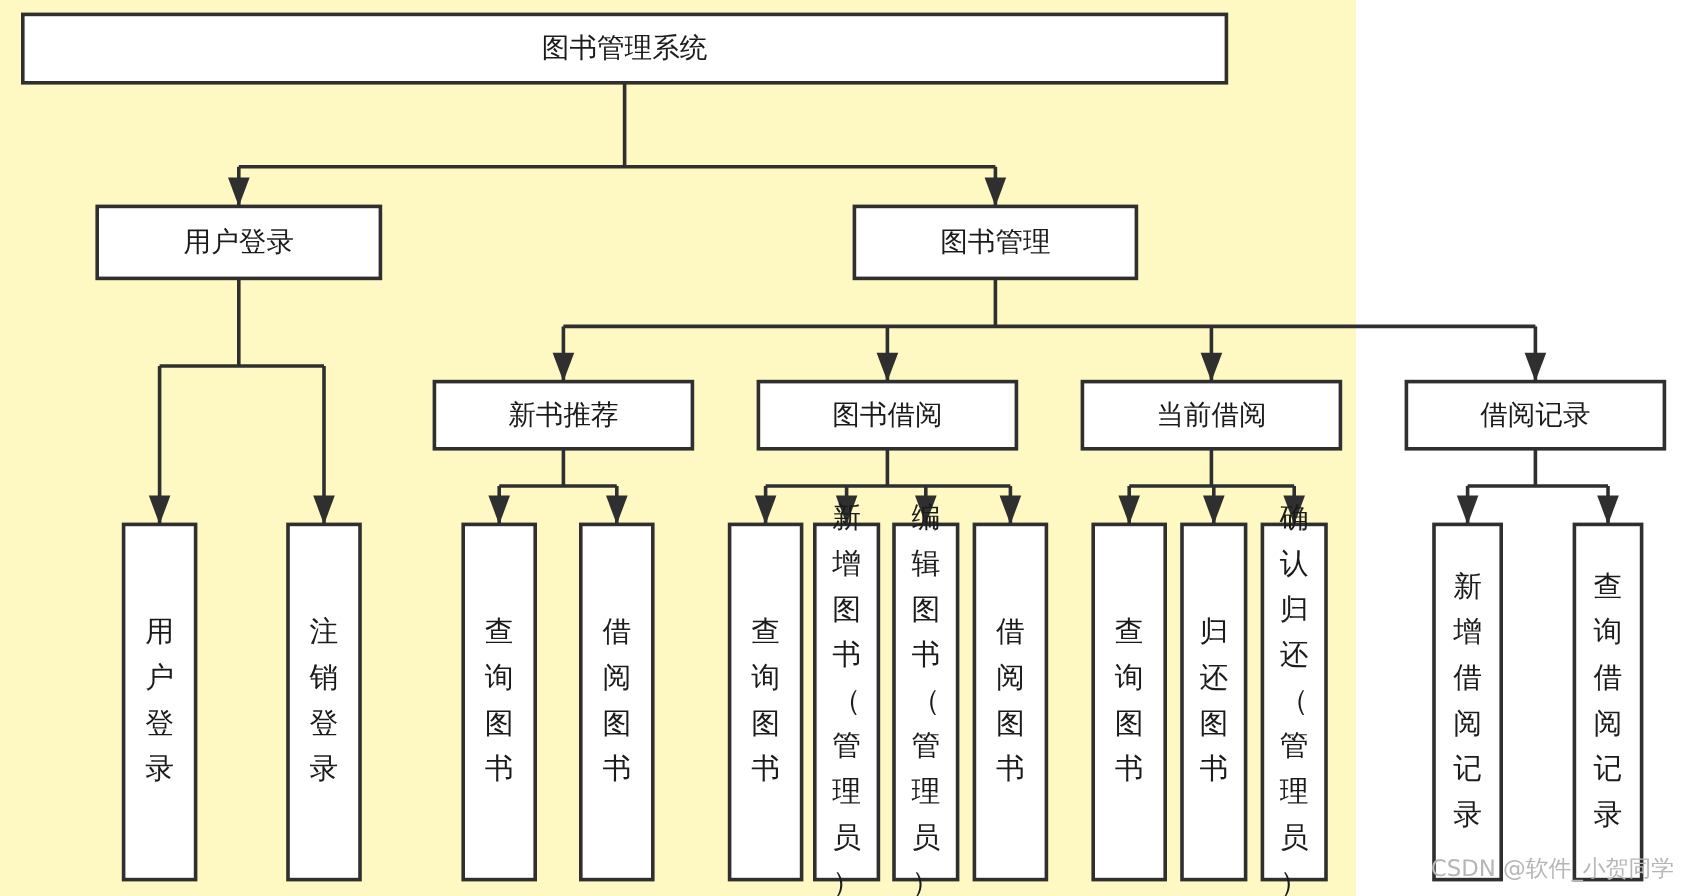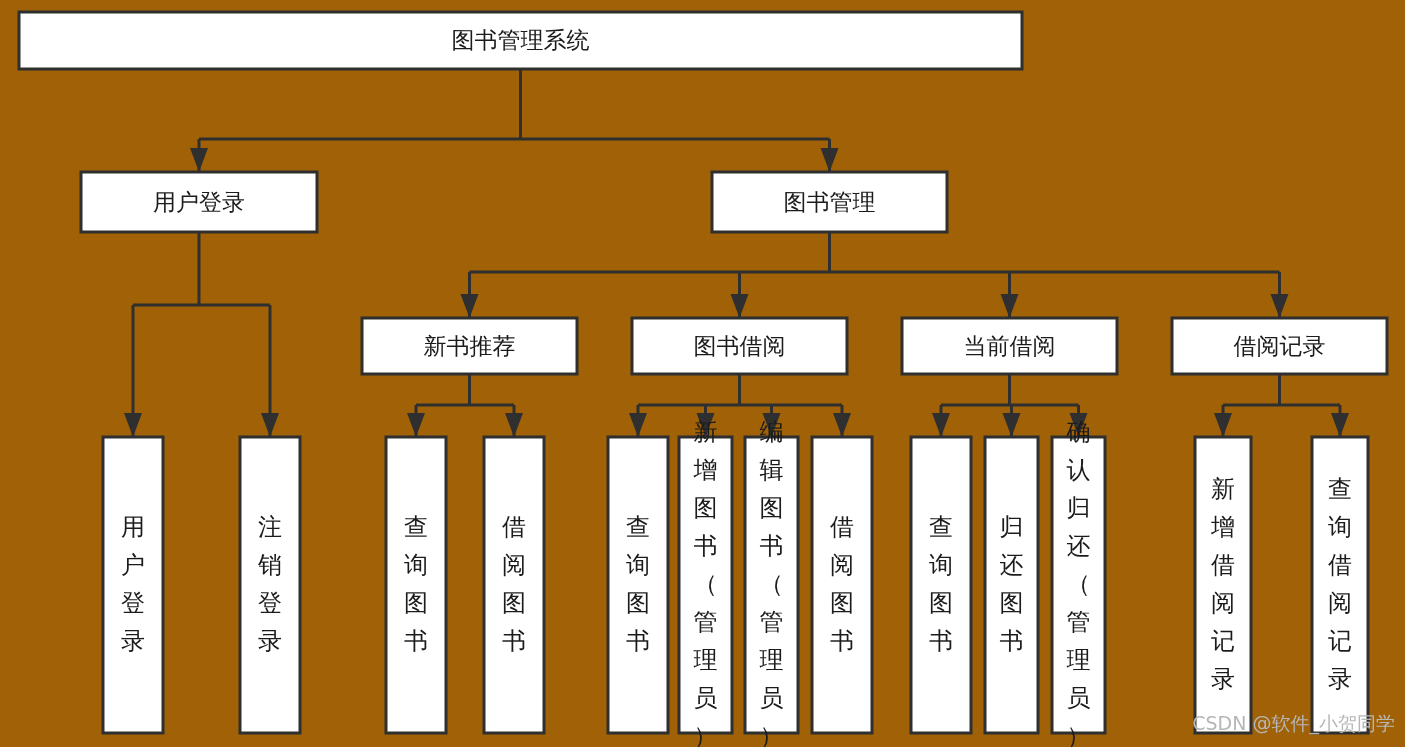--- a/index.html
+++ b/index.html
@@ -8,23 +8,23 @@
     background: #ffffff;
   }
   body {
     width: 1405px;
     height: 747px;
     overflow: hidden;
     font-family: "DejaVu Sans", "Liberation Sans", sans-serif;
   }
   #diagram-root {
     position: relative;
-    width: 1405px;
+    width: 1130px;
     height: 747px;
-    background: #a16207;
+    background: #fef9c3;
   }
   svg.flow {
     display: block;
     width: 1405px;
     height: 747px;
   }
   .node-rect {
     fill: #ffffff;
     stroke: #2f2f2f;
     stroke-width: 3;

